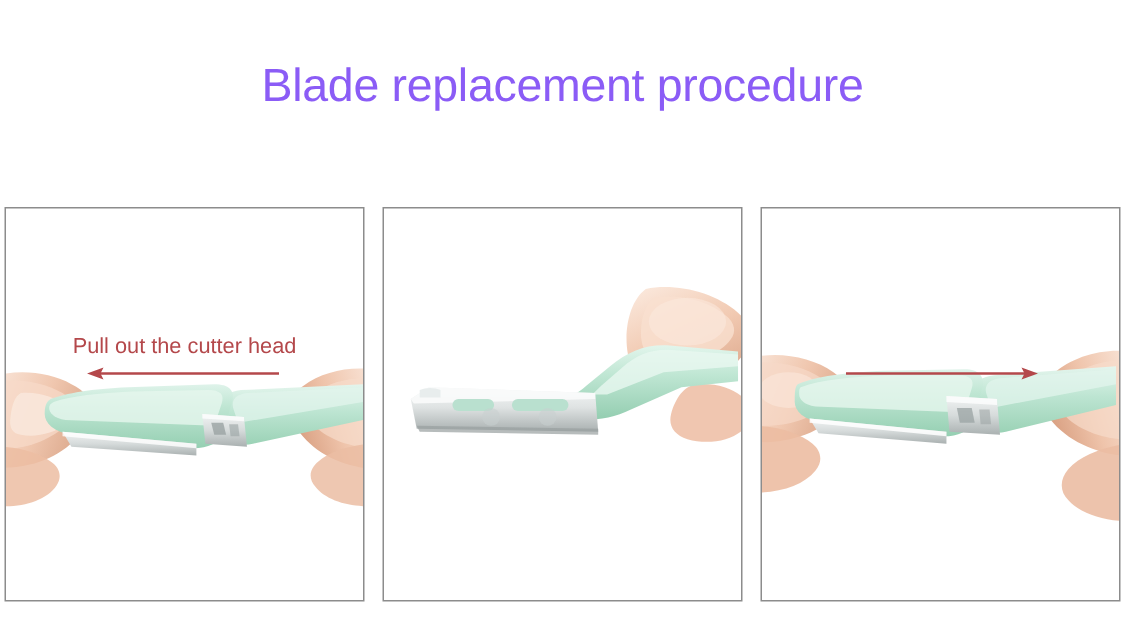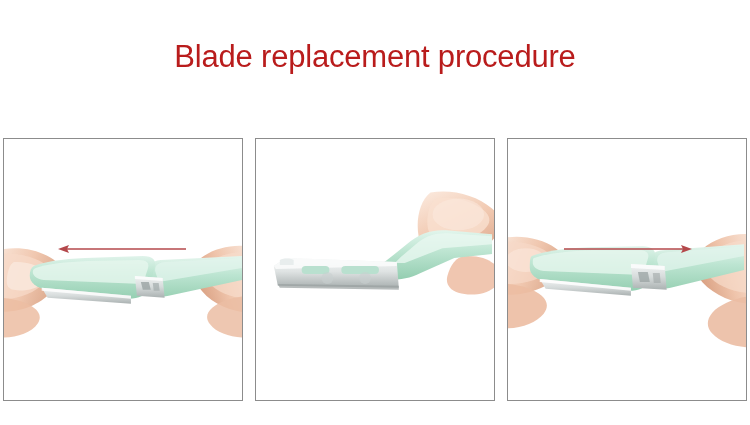--- a/index.html
+++ b/index.html
@@ -17,21 +17,21 @@
 
   
   .page-title {
     position: absolute;
     top: 38px;
     left: 0;
     width: 750px;
     text-align: center;
     font-size: 31px;
     font-weight: 400;
-    color: #b91c1c;
+    color: #8b5cf6;
     letter-spacing: -0.2px;
     line-height: 38px;
     white-space: nowrap;
   }
 
   
   .panels {
     position: absolute;
     top: 138px;
     left: 3px;
@@ -164,20 +164,21 @@
 
         <g>
           <path d="M132 138 L 160 140 L 162 160 L 134 158 Z" fill="url(#p1blade)"></path>
           <path d="M138 144 L 146 144 L 148 152 L 140 152 Z" fill="#9aa3a3" opacity="0.8"></path>
           <path d="M150 145 L 156 145 L 157 153 L 151 153 Z" fill="#9aa3a3" opacity="0.6"></path>
           <path d="M132 138 L 160 140 L 160 143 L 132 141 Z" fill="#fbfcfc" opacity="0.9"></path>
         </g>
       </svg>
     </div>
 
+    <div class="caption">Pull out the cutter head</div>
 
     <div class="arrow-wrap">
       <svg class="arrow-svg" width="130" height="12" viewBox="0 0 130 12">
         <line x1="8" y1="6" x2="128" y2="6" stroke="#b4484b" stroke-width="1.6"></line>
         <path d="M0 6 L 11 2 L 9 6 L 11 10 Z" fill="#b4484b"></path>
       </svg>
     </div>
   </div>
 
   <div class="panel">

